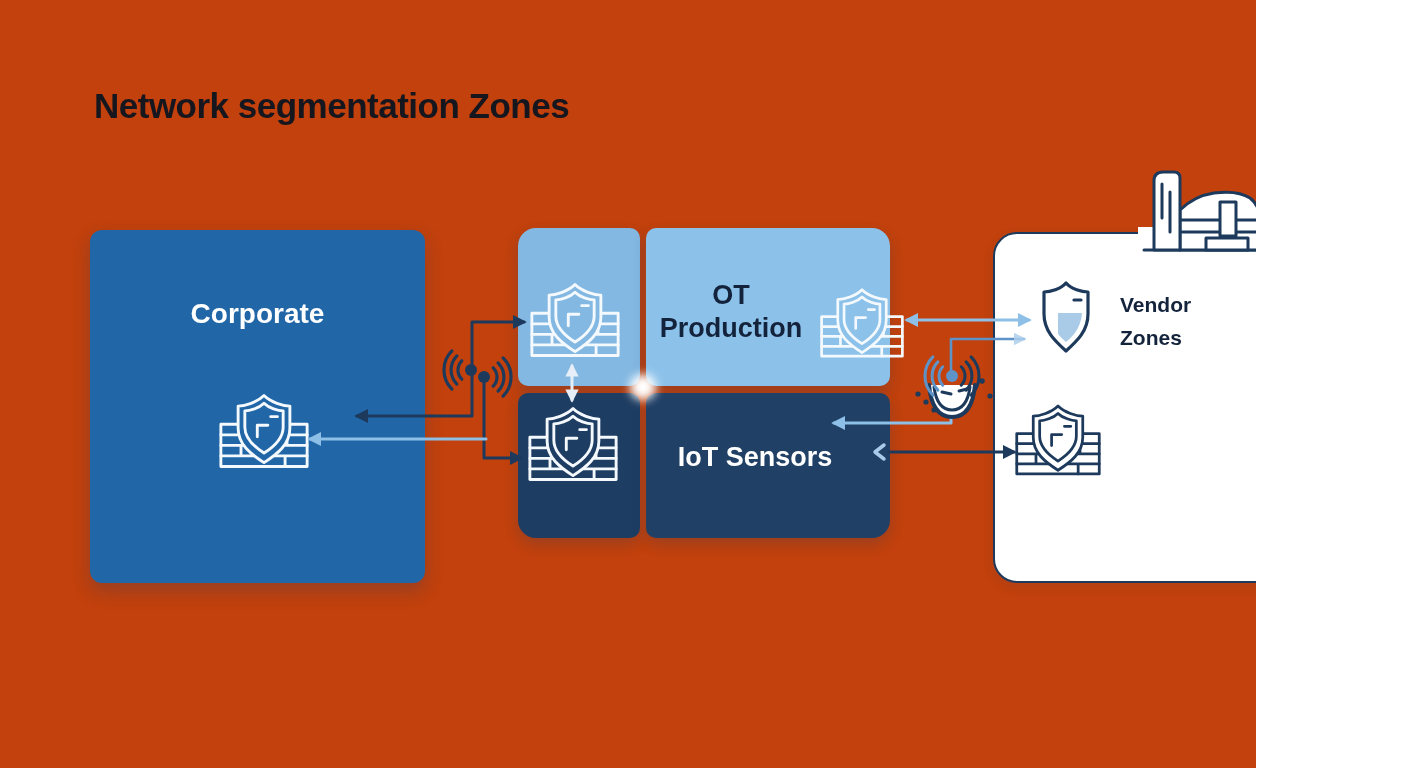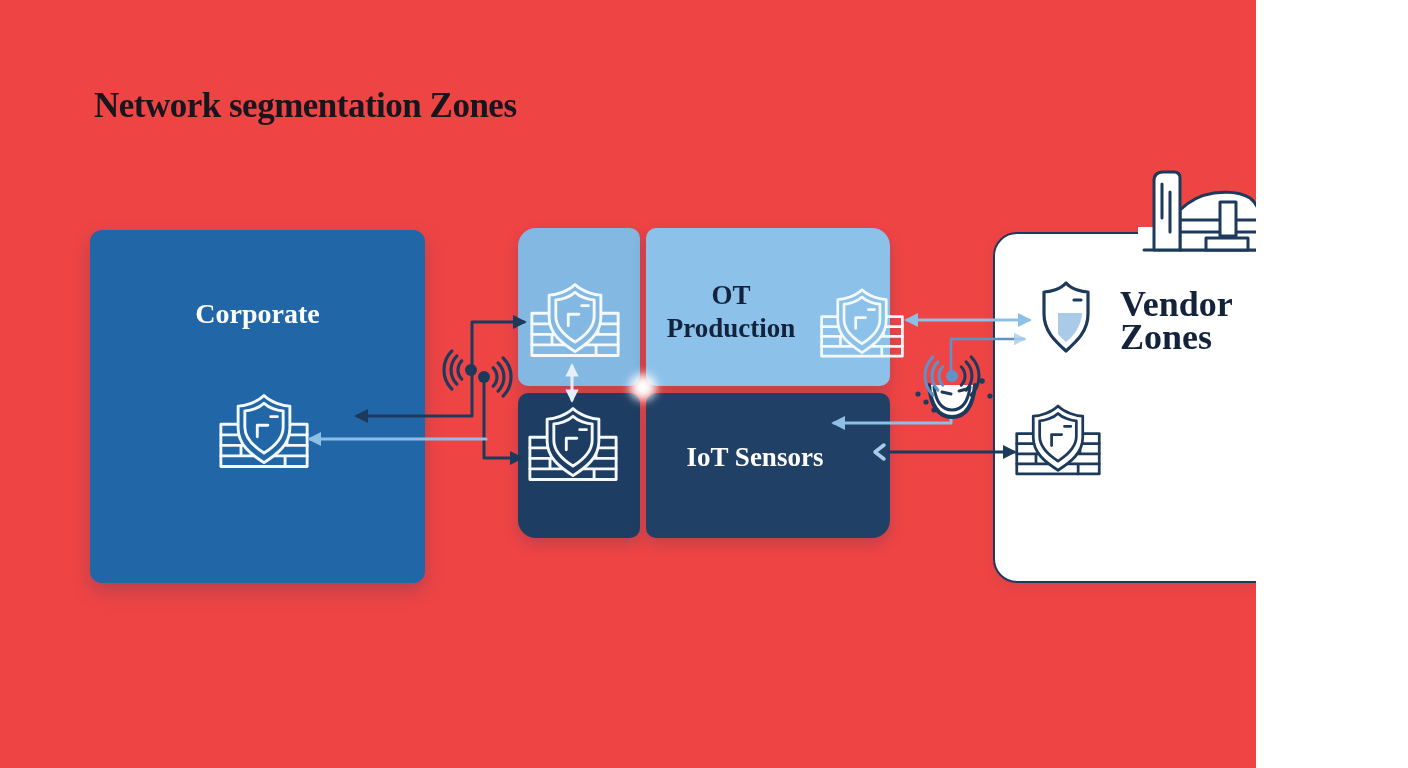--- a/index.html
+++ b/index.html
@@ -1,17 +1,17 @@
 <!DOCTYPE html>
 <html style="--c-title: #16161e; --c-textdark: #14233c; --c-navy: #1d3a5c; --c-corporate: #2166a7; --c-quadtl: #83b8e2; --c-quadtr: #8cc2ea; --c-quadbl: #1e3d62; --c-quadbr: #214066; --c-lightarrow: #8ebfe6; --c-steel: #5e93c8; --c-whitearrow: #e6eff8; --c-shieldfill: #a9cbe8;"><head>
 <meta charset="utf-8">
 <style>
   html,body{margin:0;padding:0;background:#fff;}
-  #canvas{position:relative;width:1256px;height:768px;background:#ef4444;overflow:hidden;
-          font-family:Liberation Serif, serif;}
+  #canvas{position:relative;width:1256px;height:768px;background:#c2410c;overflow:hidden;
+          font-family:Liberation Sans, sans-serif;}
   .abs{position:absolute;}
   #title{position:absolute;left:94px;top:86px;font-size:35px;font-weight:700;
          letter-spacing:-.5px;color:var(--c-title);margin:0;}
   
   #zone-corporate{position:absolute;left:90px;top:230px;width:335px;height:353px;
       background:var(--c-corporate);border-radius:12px;
       box-shadow:0 8px 18px rgba(25,60,105,.25);}
   #zone-corporate .zlabel{position:absolute;left:0;right:0;top:68px;text-align:center;
       color:#fff;font-size:28px;font-weight:700;}
   .quad{position:absolute;box-shadow:0 6px 14px rgba(25,60,105,.22);}
@@ -26,21 +26,21 @@
   #cross-glow{left:630px;top:374px;width:26px;height:26px;background:#fff;border-radius:50%;
       filter:blur(5px);}
   #label-ot{left:640px;top:279px;width:182px;text-align:center;color:var(--c-textdark);
       font-size:27px;font-weight:700;line-height:33px;}
   #label-iot{left:660px;top:442px;width:190px;text-align:center;color:#fff;
       font-size:27px;font-weight:700;}
   #zone-vendor{position:absolute;left:993px;top:232px;width:325px;height:351px;
       background:#fff;border:2.5px solid var(--c-navy);border-radius:24px;
       box-sizing:border-box;box-shadow:0 4px 12px rgba(25,60,105,.10);}
   #vendor-border-cover{left:1138px;top:227px;width:158px;height:12px;background:#fff;}
-  #label-vendor{left:1120px;top:288px;color:var(--c-textdark);font-size:36px;
+  #label-vendor{left:1120px;top:288px;color:var(--c-textdark);font-size:21px;
       font-weight:700;line-height:33px;}
   
   .icon{position:absolute;overflow:visible;}
   .fw-stroke-white{color:#f4f9fd;}
   .fw-stroke-navy{color:var(--c-navy);}
   
   #overlay{position:absolute;left:0;top:0;pointer-events:none;}
   .ln{fill:none;stroke-linecap:round;stroke-linejoin:round;}
   .ln-navy{stroke:var(--c-navy);stroke-width:3;}
   .ln-light{stroke:var(--c-lightarrow);stroke-width:3;}

